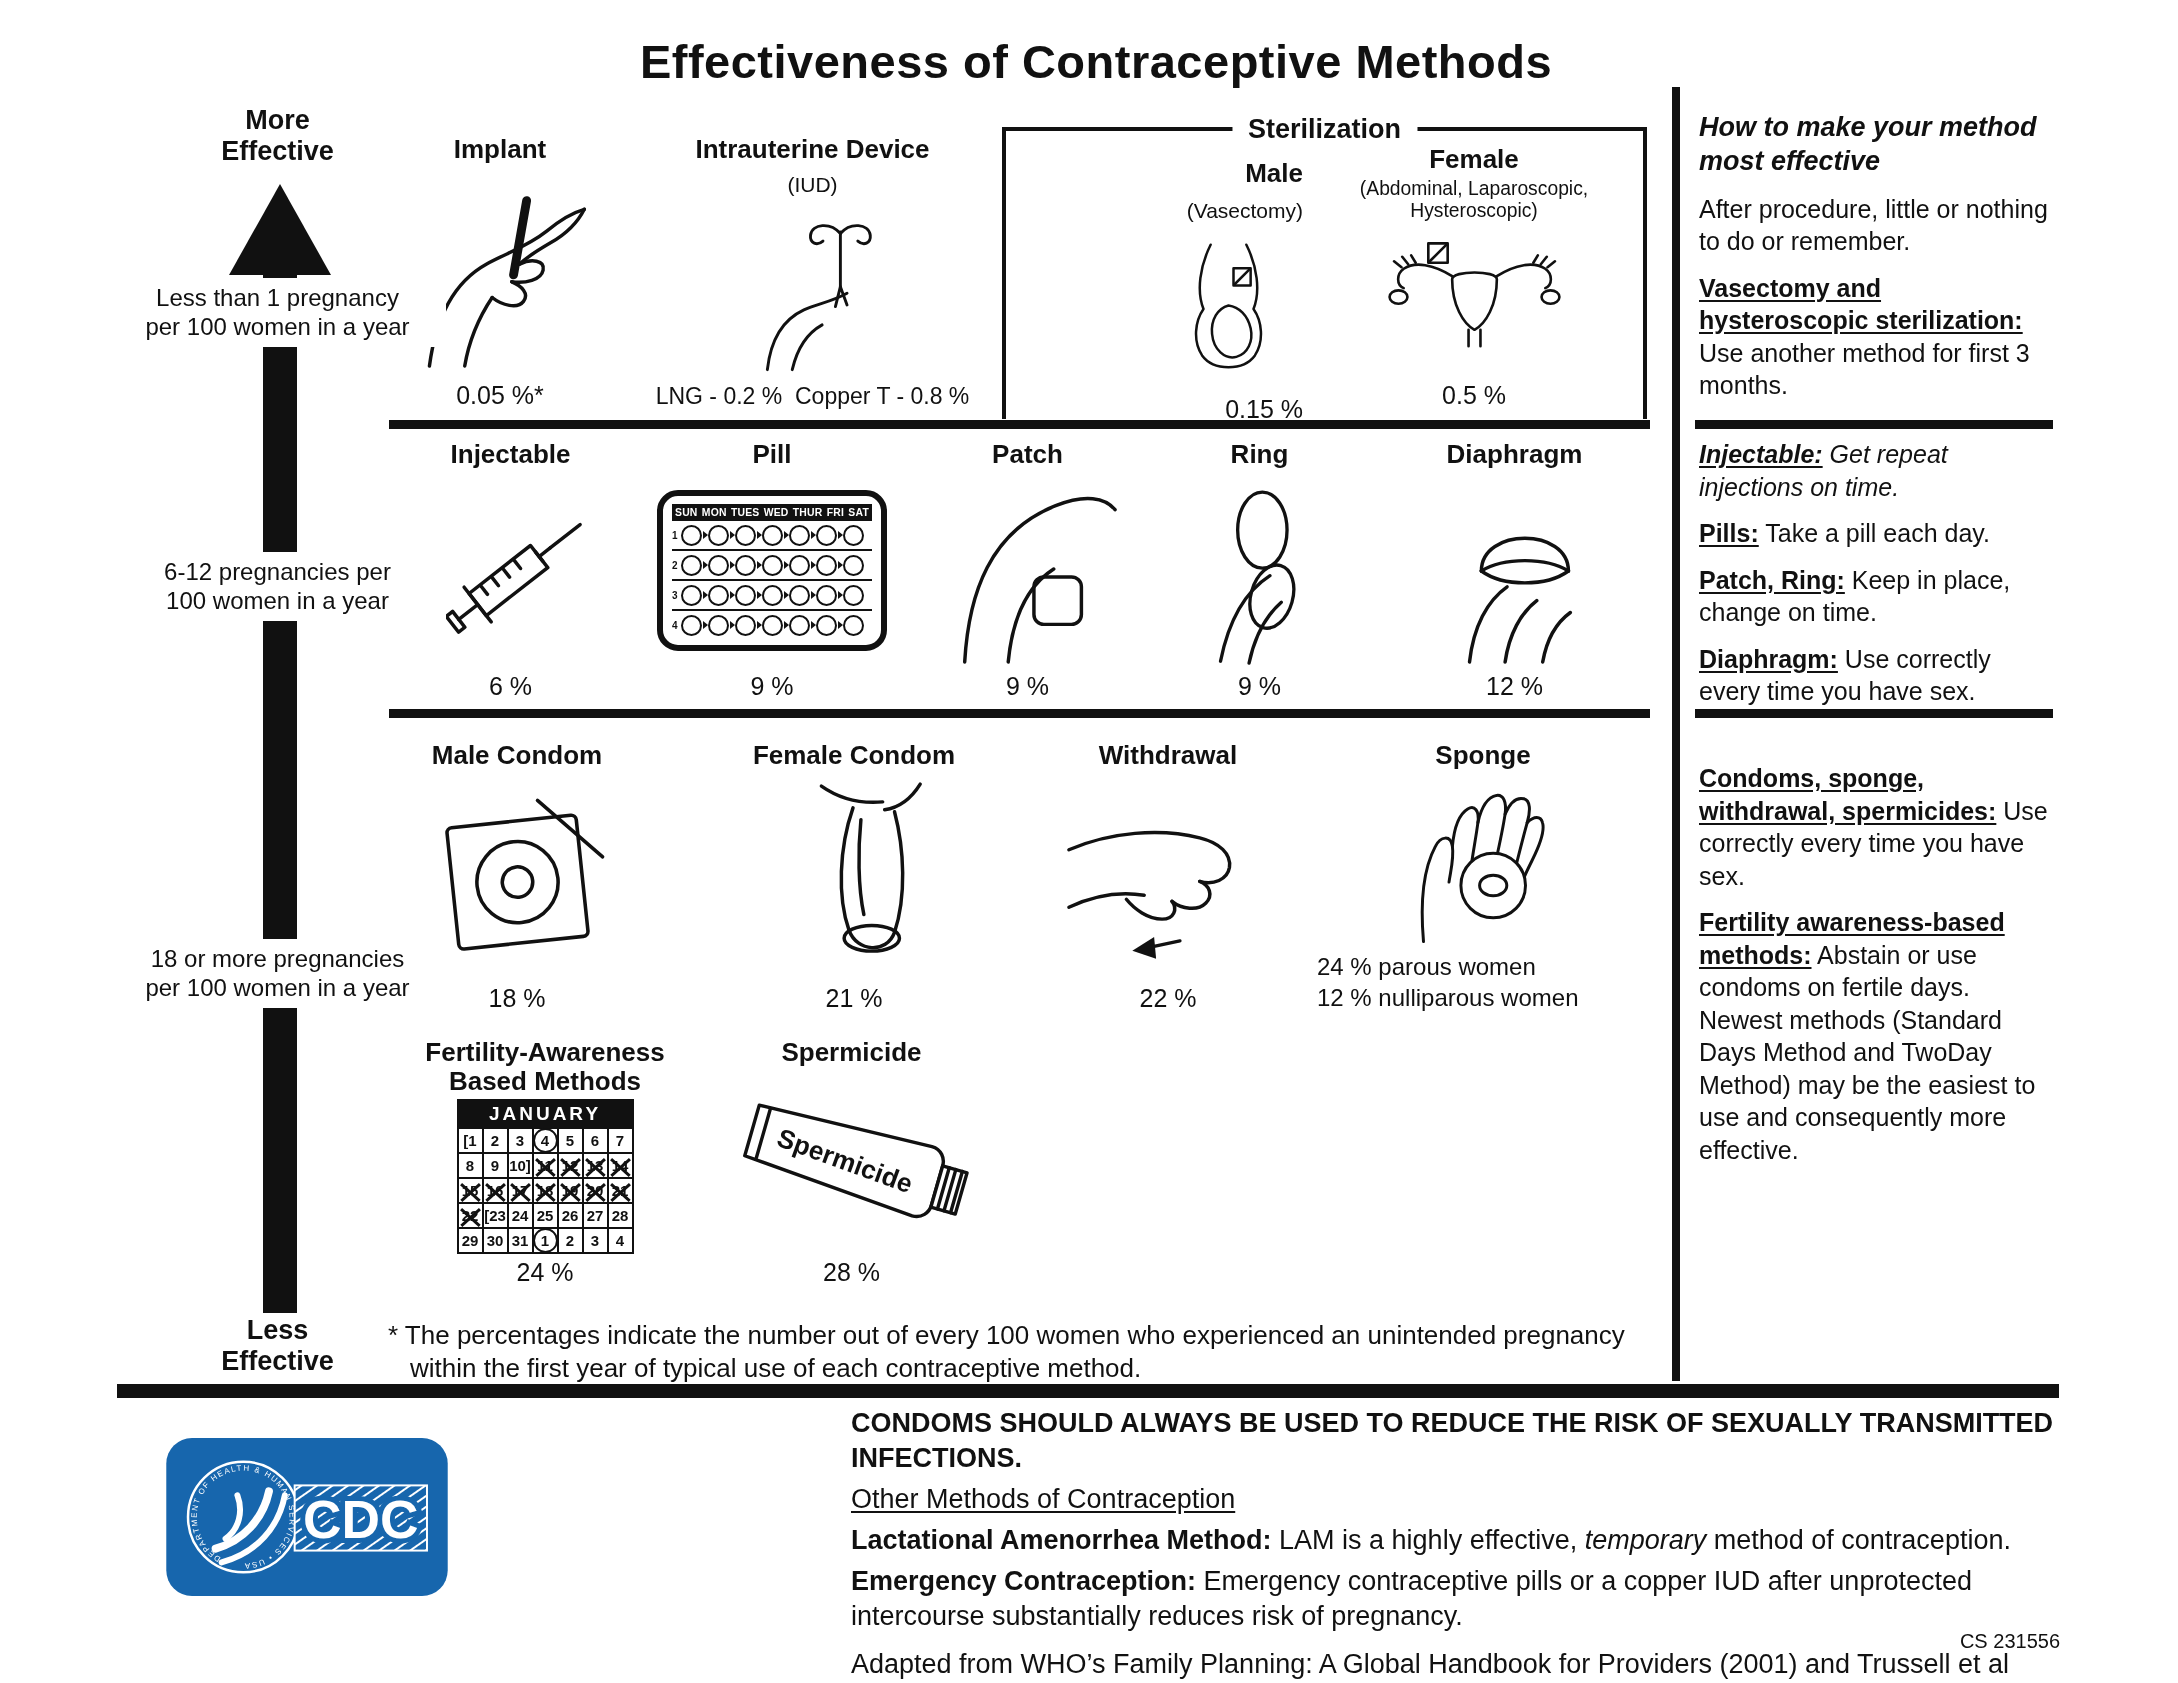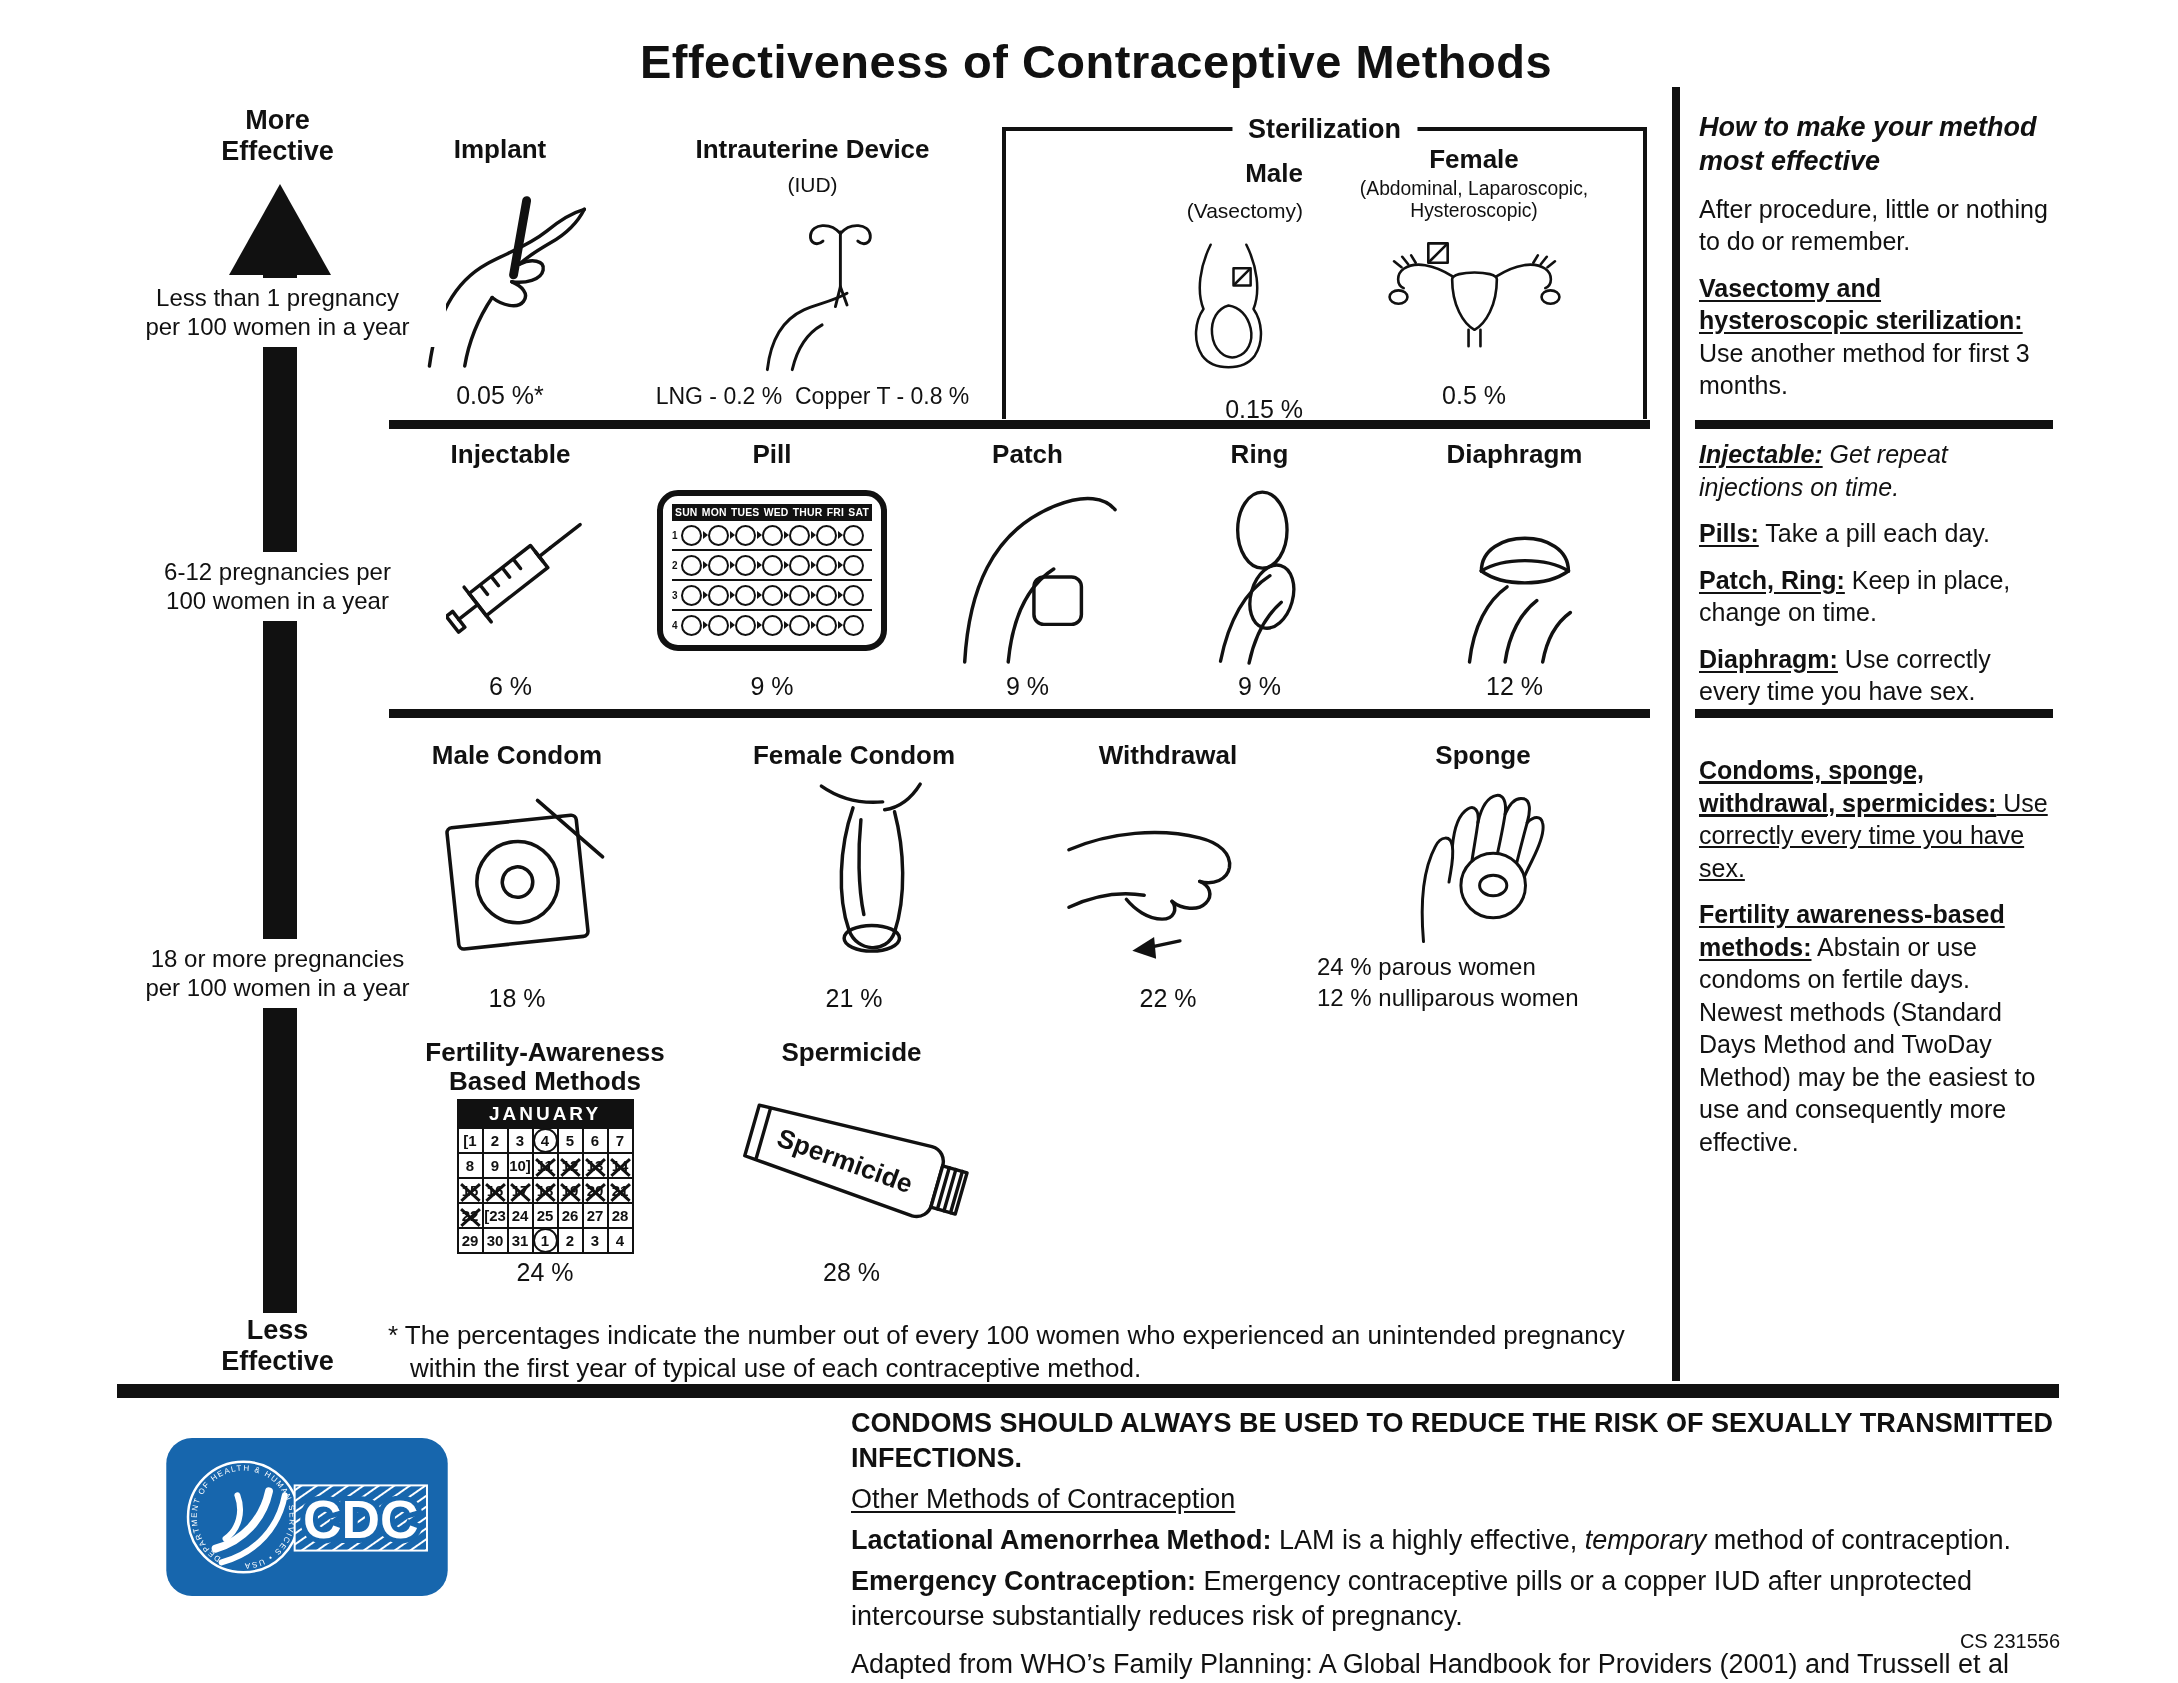--- a/index.html
+++ b/index.html
@@ -476,21 +476,21 @@
   </div>
 
   <div class="abs rc" style="top:438px;">
     <p style="margin-top:0;font-style:italic;"><span class="lead">Injectable:</span><span> Get repeat injections on time.</span></p>
     <p><span class="lead">Pills:</span><span> Take a pill each day.</span></p>
     <p><span class="lead">Patch, Ring:</span><span> Keep in place, change on time.</span></p>
     <p><span class="lead">Diaphragm:</span><span> Use correctly every time you have sex.</span></p>
   </div>
 
   <div class="abs rc" style="top:750px;">
-    <p style="margin-top:4px;text-decoration:underline;"><span class="lead">Condoms, sponge, withdrawal, spermicides:</span><span> Use correctly every time you have sex.</span></p>
+    <p style="margin-top:12px;"><span class="lead">Condoms, sponge, withdrawal, spermicides:</span><span> Use correctly every time you have sex.</span></p>
     <p><span class="lead">Fertility awareness-based methods:</span><span> Abstain or use condoms on fertile days. Newest methods (Standard Days Method and TwoDay Method) may be the easiest to use and consequently more effective.</span></p>
   </div>
 
   <svg class="abs" style="left:166px; top:1438px;" width="282" height="158" viewBox="0 0 285 160">
     <defs>
       <pattern id="hatch" width="9" height="9" patternTransform="rotate(55)" patternUnits="userSpaceOnUse">
         <rect width="9" height="9" fill="#1766ad"></rect>
         <line x1="1" y1="0" x2="1" y2="9" stroke="#fff" stroke-width="2"></line>
       </pattern>
       <path id="sealCircle" d="M78 127 a47 47 0 1 1 0.01 0" fill="none"></path>

